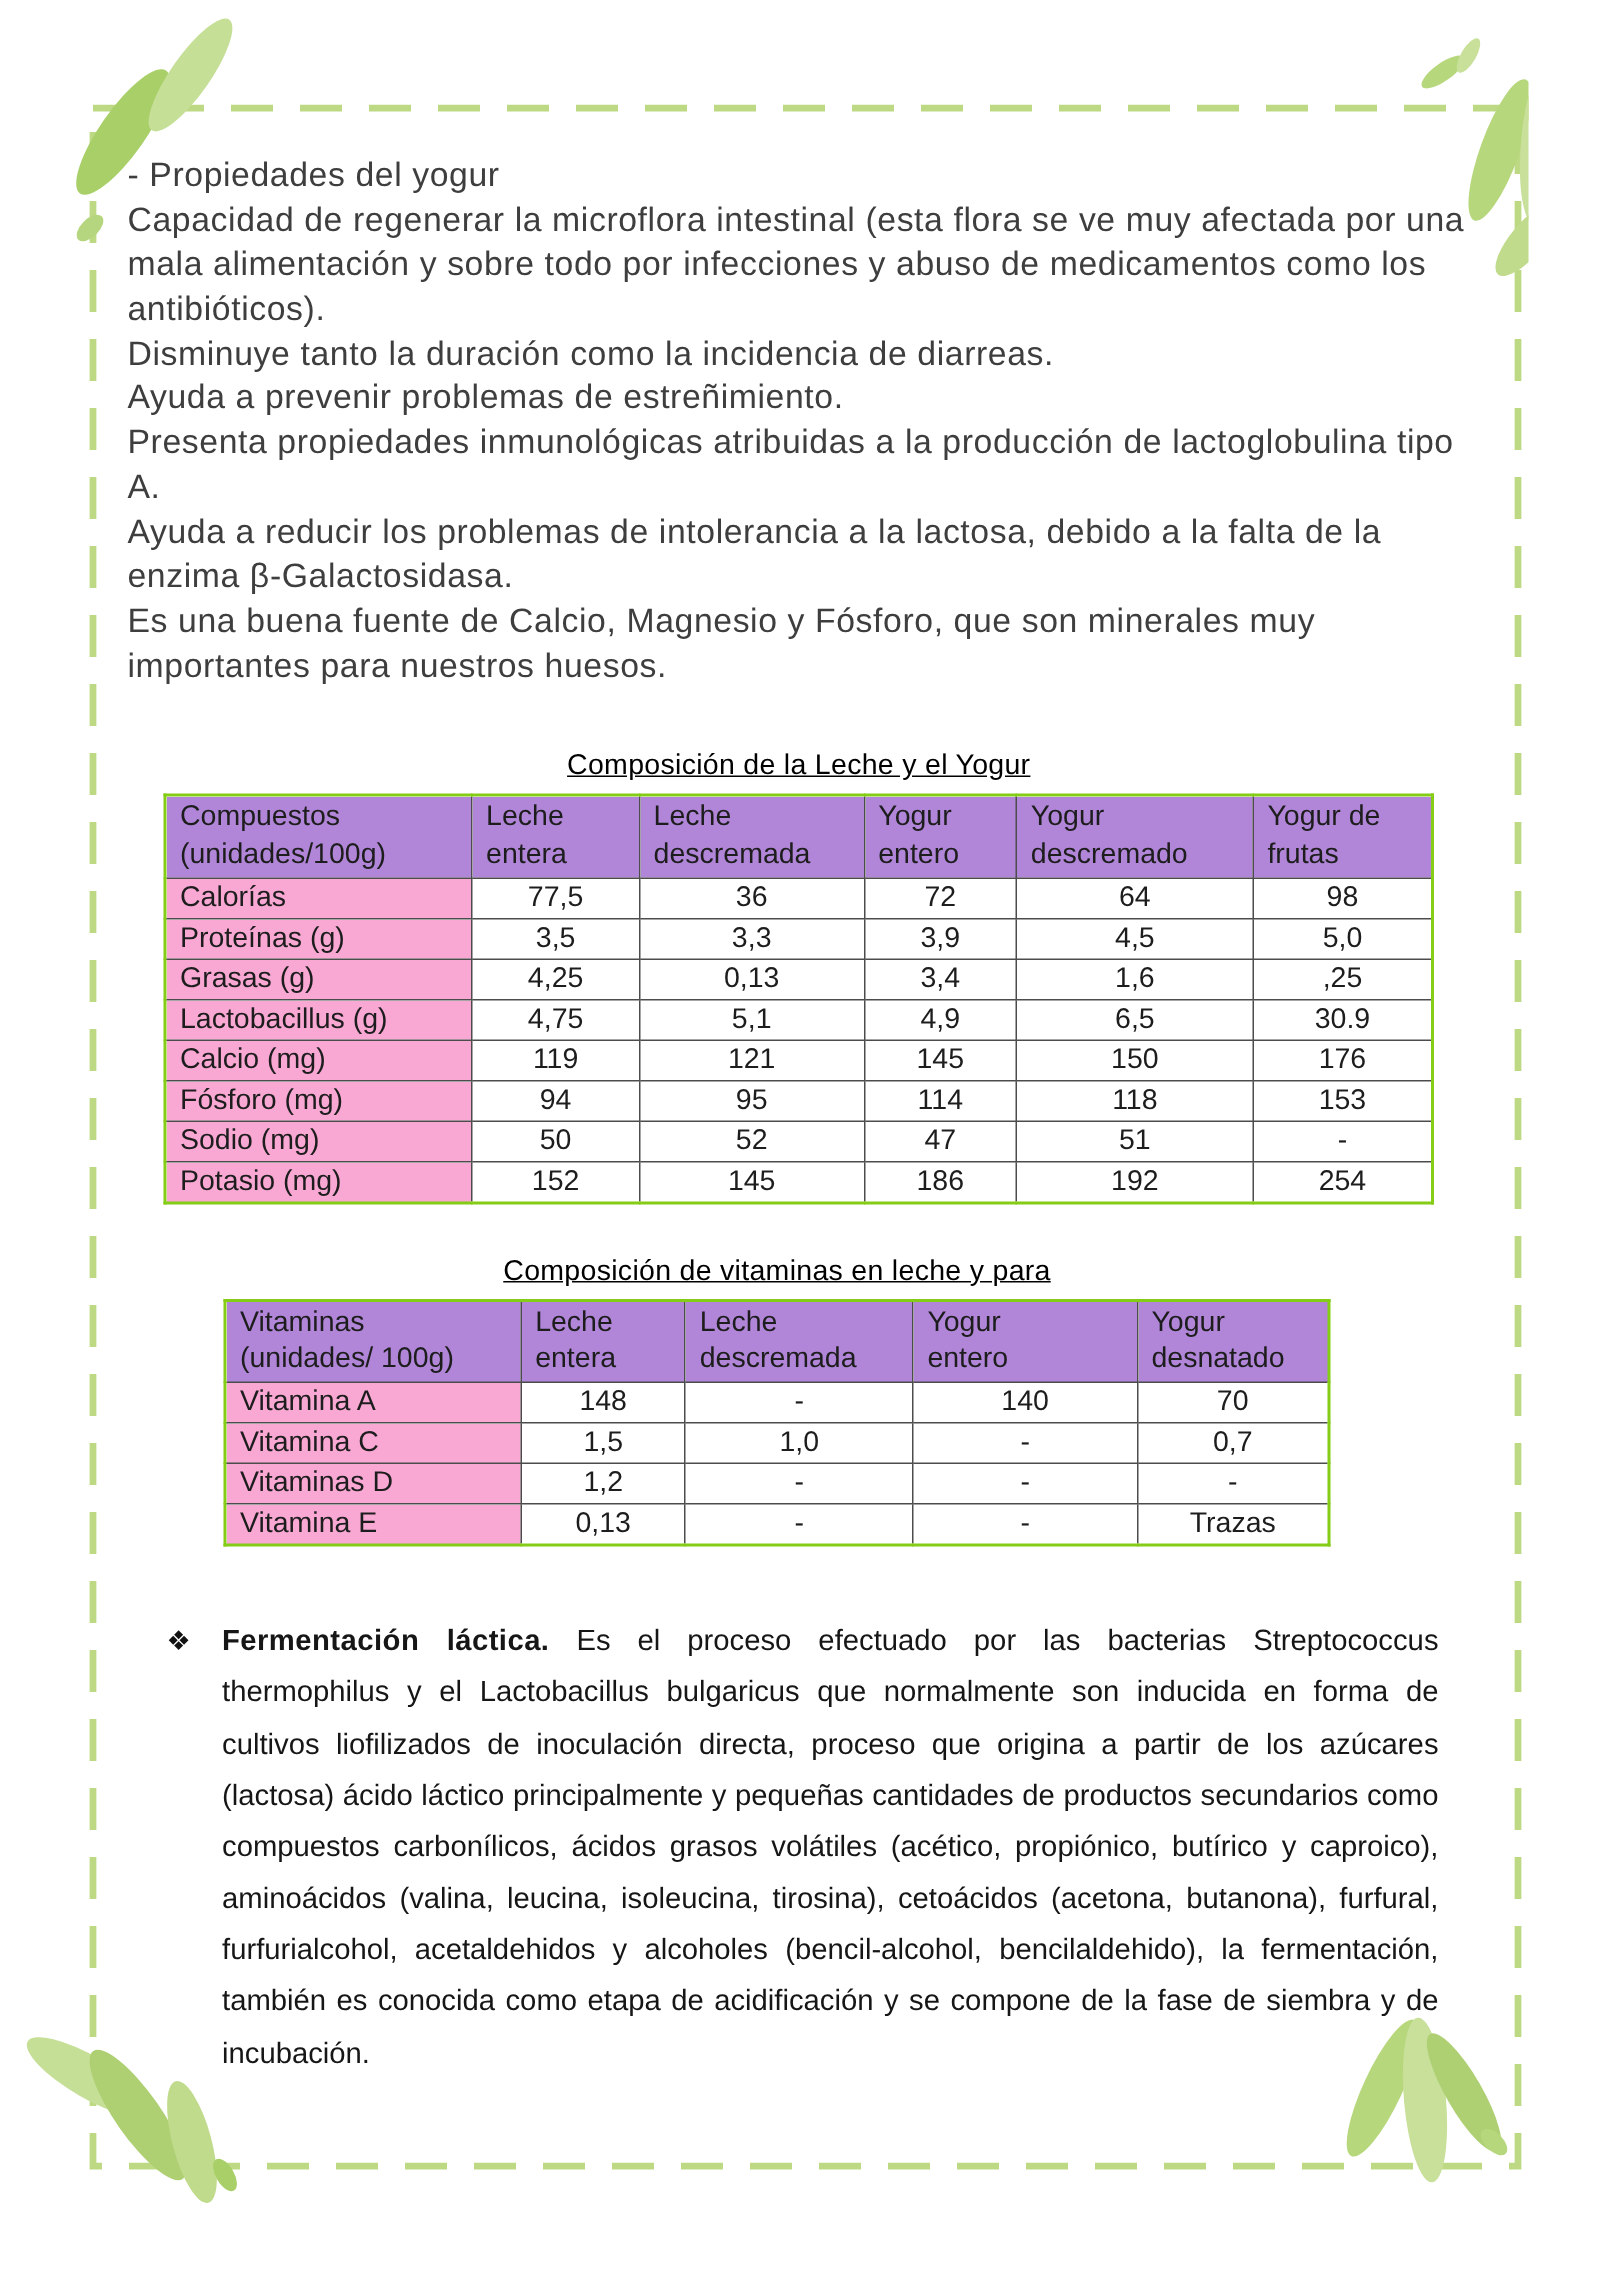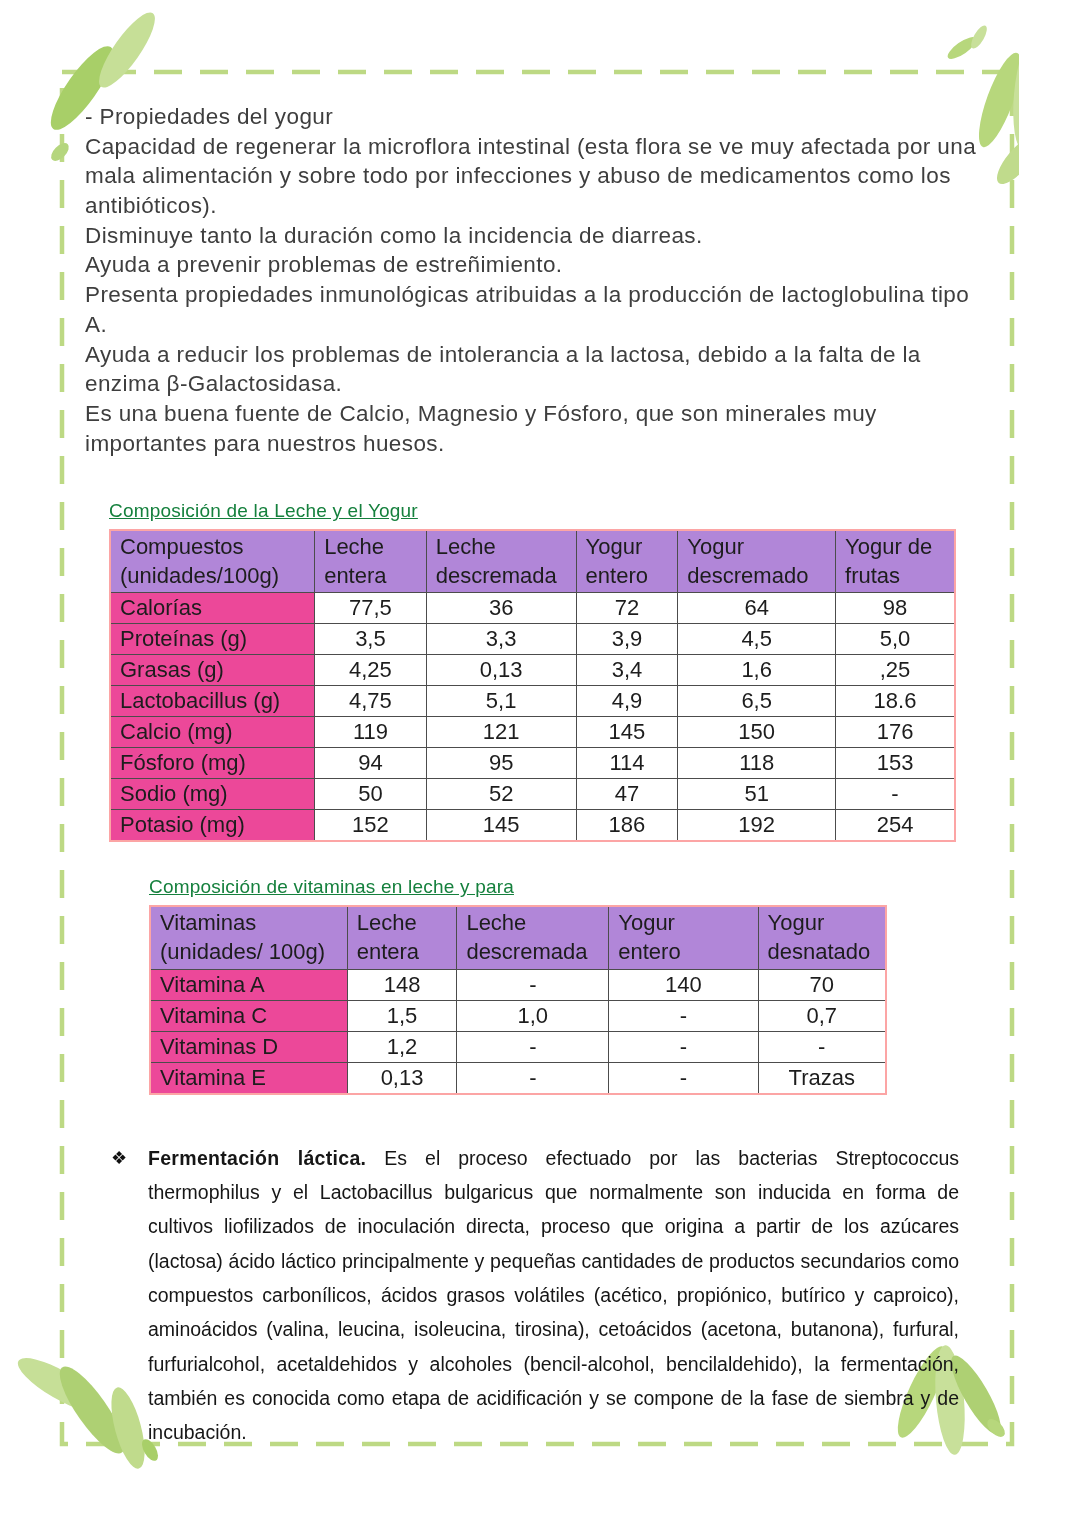--- a/index.html
+++ b/index.html
@@ -23,50 +23,51 @@
     top: 102px;
     width: 908px;
   }
   .intro {
     font-size: 22.5px;
     line-height: 1.32;
     letter-spacing: 0.4px;
     color: #3e3e3e;
   }
   .table-title {
+    text-align: center;
     text-decoration: underline;
     font-size: 19px;
-    color: #15803d;
+    color: #000000;
     margin-bottom: 7px;
     letter-spacing: 0.2px;
   }
   table.data-table {
     border-collapse: collapse;
     table-layout: fixed;
-    font-size: 22px;
+    font-size: 19px;
     color: #1d1d1d;
     background: #ffffff;
-    border: 2px solid #fca5a5;
+    border: 2px solid #84cc16;
   }
   table.data-table th, table.data-table td {
     border: 1px solid #4c4c4c;
     padding: 2px 9px;
     overflow: hidden;
   }
   table.data-table th {
     background: #b186d8;
     font-weight: normal;
     text-align: left;
     white-space: pre-line;
     vertical-align: top;
     line-height: 1.3;
   }
   table.data-table td { text-align: center; height: 26px; }
   table.data-table td.row-label {
-    background: #ec4899;
+    background: #f9a8d4;
     text-align: left;
   }
   .table1-wrap { margin: 42px 0 0 24px; width: 847px; }
   .table2-wrap { margin: 34px 0 0 64px; width: 738px; }
   .fermentation {
     position: relative;
     margin: 46px 0 0 26px;
     width: 848px;
     padding-left: 37px;
     font-size: 19.5px;
@@ -189,21 +190,21 @@
             <td>3,4</td>
             <td>1,6</td>
             <td>,25</td>
           </tr>
           <tr>
             <td class="row-label">Lactobacillus (g)</td>
             <td>4,75</td>
             <td>5,1</td>
             <td>4,9</td>
             <td>6,5</td>
-            <td>18.6</td>
+            <td>30.9</td>
           </tr>
           <tr>
             <td class="row-label">Calcio (mg)</td>
             <td>119</td>
             <td>121</td>
             <td>145</td>
             <td>150</td>
             <td>176</td>
           </tr>
           <tr>

